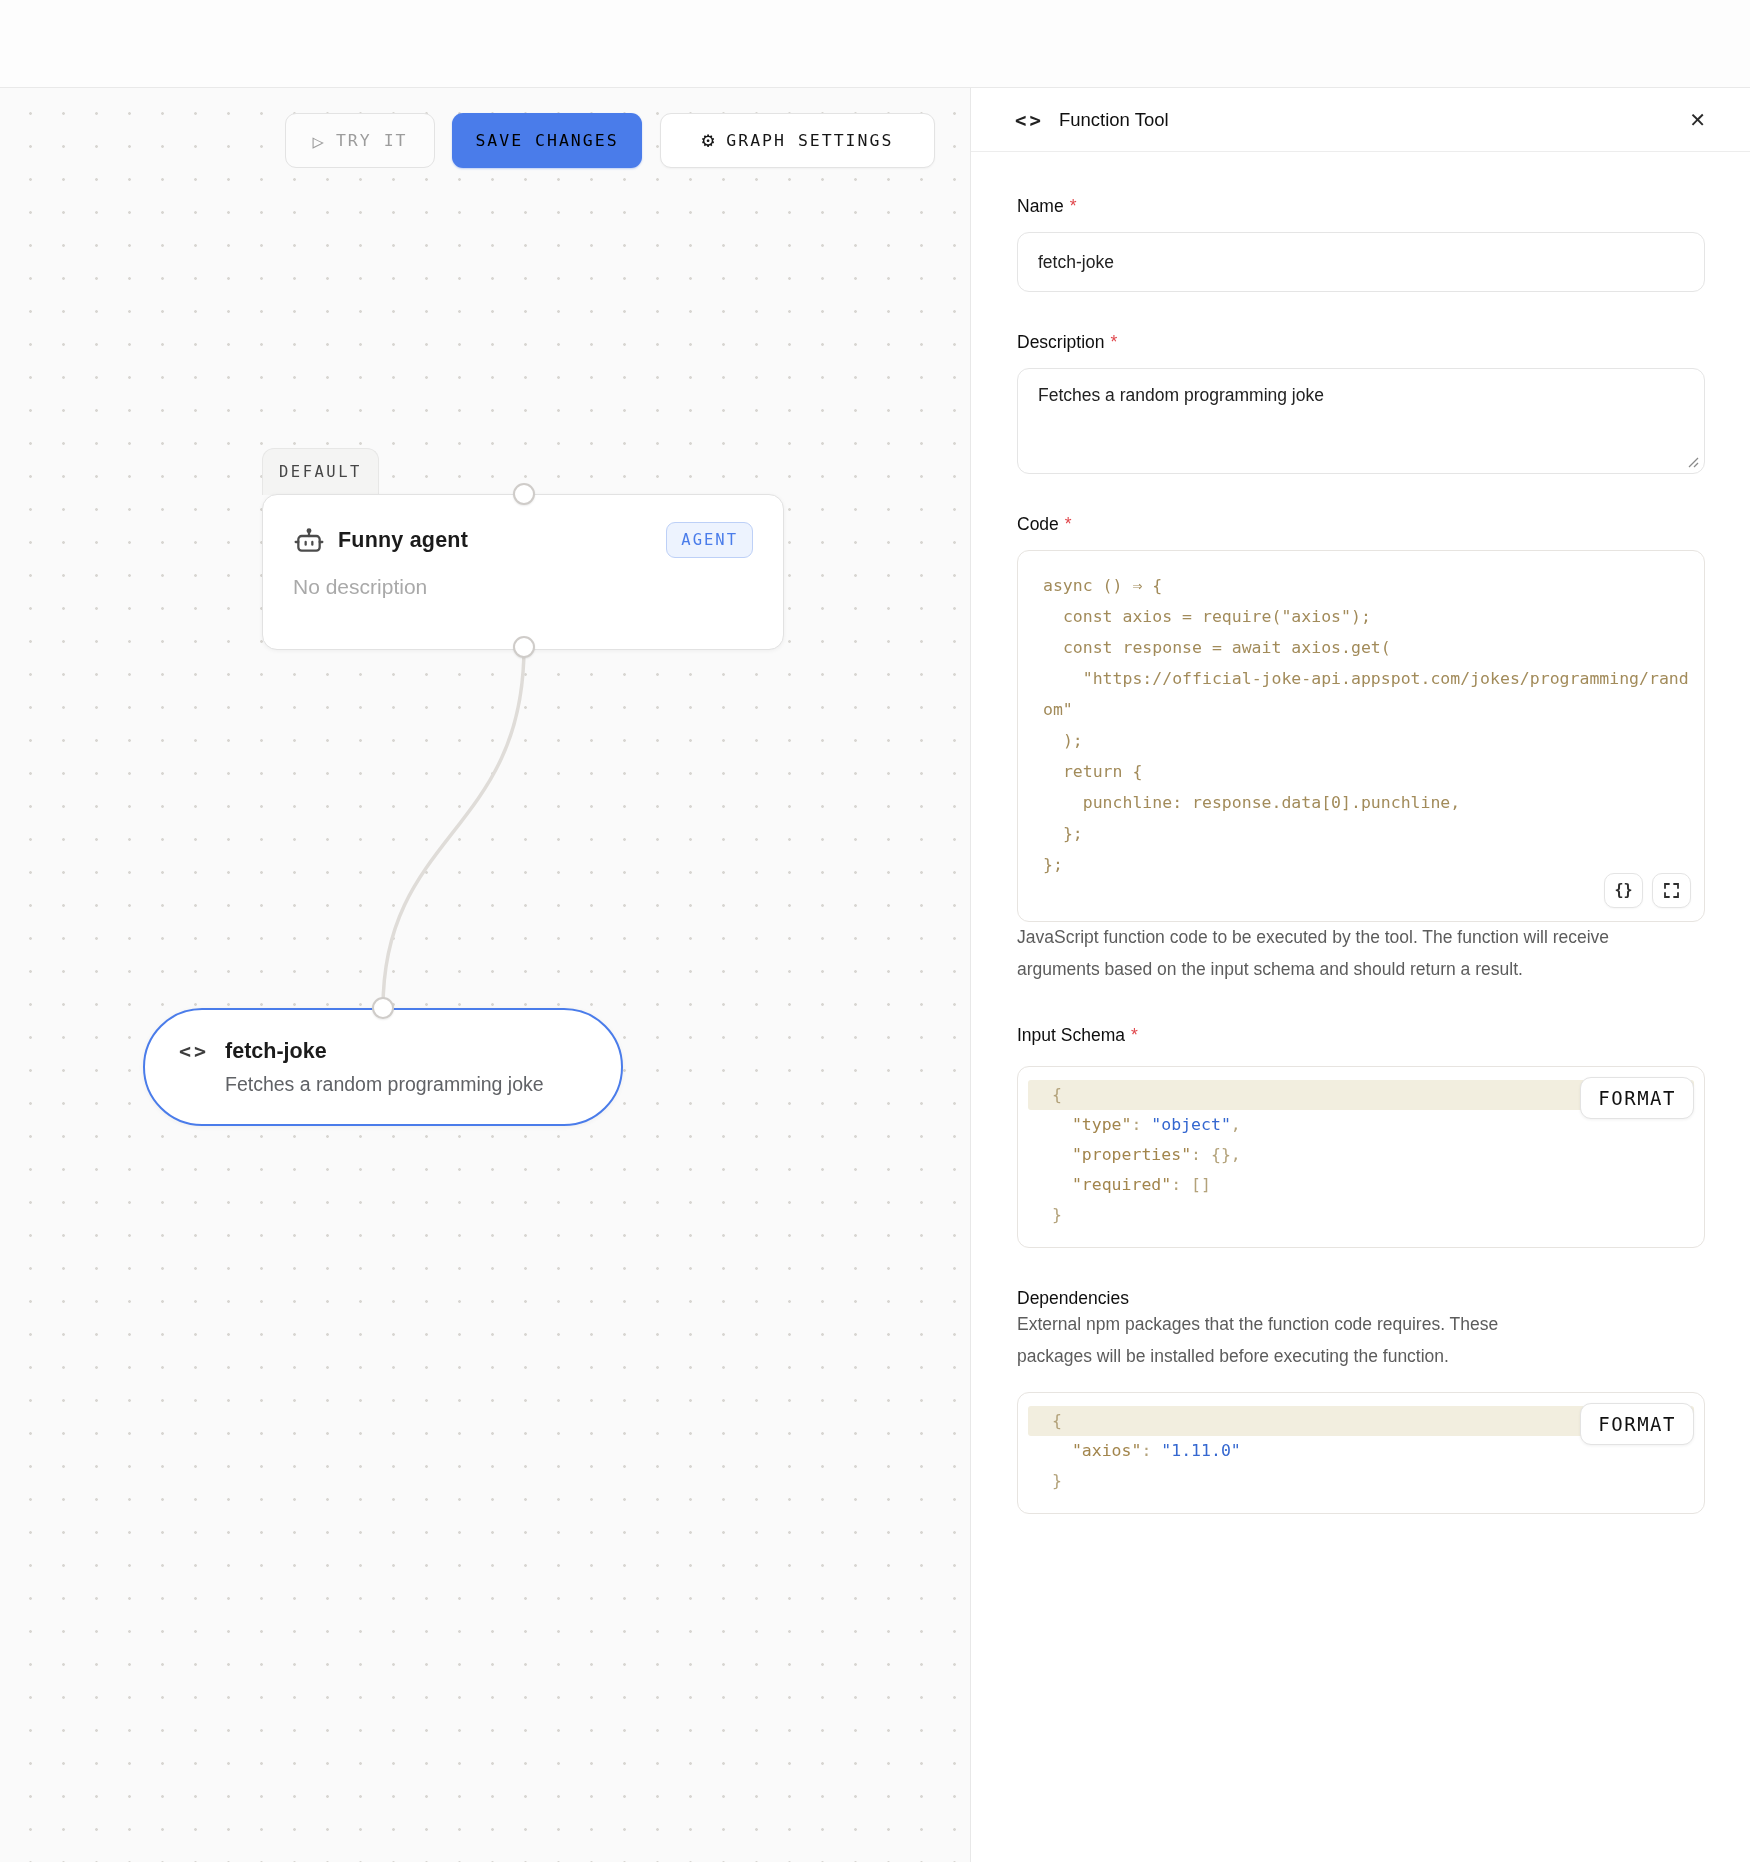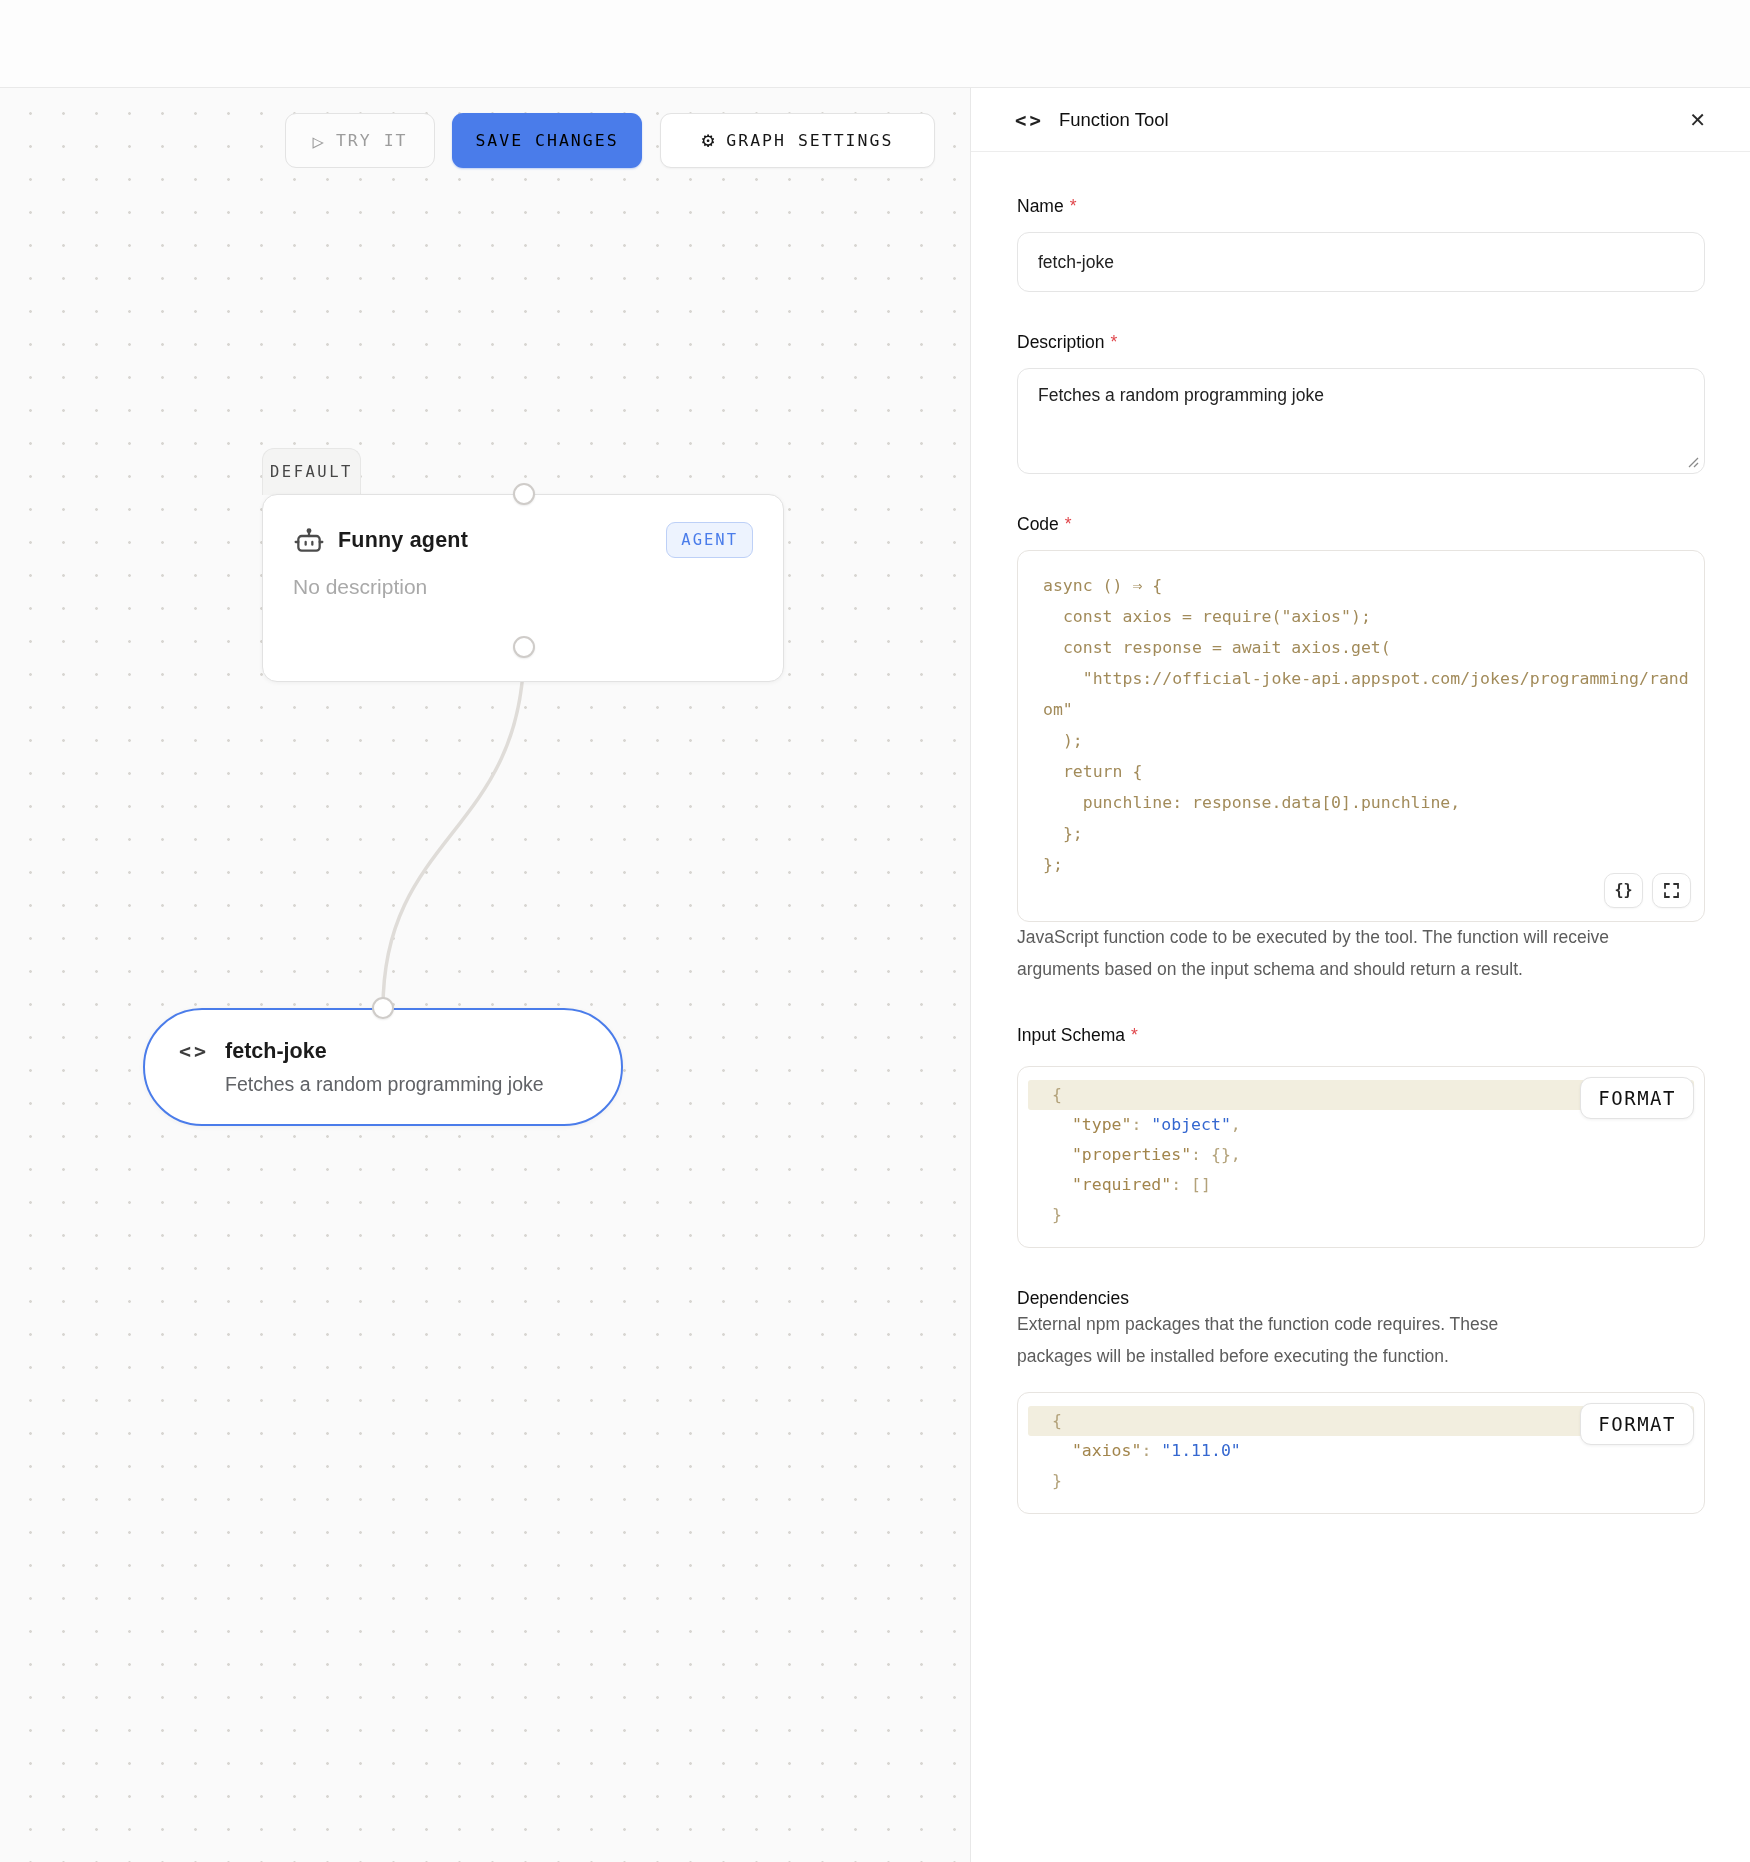--- a/index.html
+++ b/index.html
@@ -27,23 +27,23 @@
   .btn-graph { left:660px; width:275px; background:#ffffff; border:1px solid #e3e3e3; color:#161616;
     box-shadow:0 1px 2px rgba(0,0,0,.04); }
   .gear { font-size:21px; letter-spacing:0; line-height:1; }
 
   
   .edge-svg { position:absolute; left:0; top:0; width:970px; height:1774px; z-index:1; }
 
   
   .default-tab { position:absolute; left:262px; top:360px; z-index:2; height:47px;
     background:#f4f4f3; border:1px solid #e7e7e6; border-bottom:none;
-    border-radius:12px 12px 0 0; display:flex; align-items:center; padding:0 7px;
+    border-radius:12px 12px 0 0; display:flex; align-items:center; padding:0 16px;
     font-family:"DejaVu Sans Mono", monospace; font-size:15.5px; letter-spacing:2.5px; color:#464646; }
-  .agent-node { position:absolute; left:262px; top:406px; width:522px; height:188px; z-index:2;
+  .agent-node { position:absolute; left:262px; top:406px; width:522px; height:156px; z-index:2;
     background:#fff; border:1px solid #e2e2e2; border-radius:15px;
     box-shadow:0 1px 4px rgba(0,0,0,.05); padding:27px 30px 12px 30px; }
   .agent-row { display:flex; align-items:center; }
   .bot-icon { width:32px; height:32px; flex:0 0 32px; color:#4c4c4c; }
   .agent-title { margin-left:13px; font-size:21.5px; font-weight:700; color:#1b1b1b; letter-spacing:.2px; }
   .agent-badge { margin-left:auto; height:36px; padding:0 14px; display:flex; align-items:center;
     border:1px solid #bdd0f7; background:#edf3fe; color:#4a7cea; border-radius:9px;
     font-family:"DejaVu Sans Mono", monospace; font-size:15.5px; letter-spacing:2px; }
   .agent-desc { margin-top:17px; font-size:21px; color:#a9a9a9; }
 

